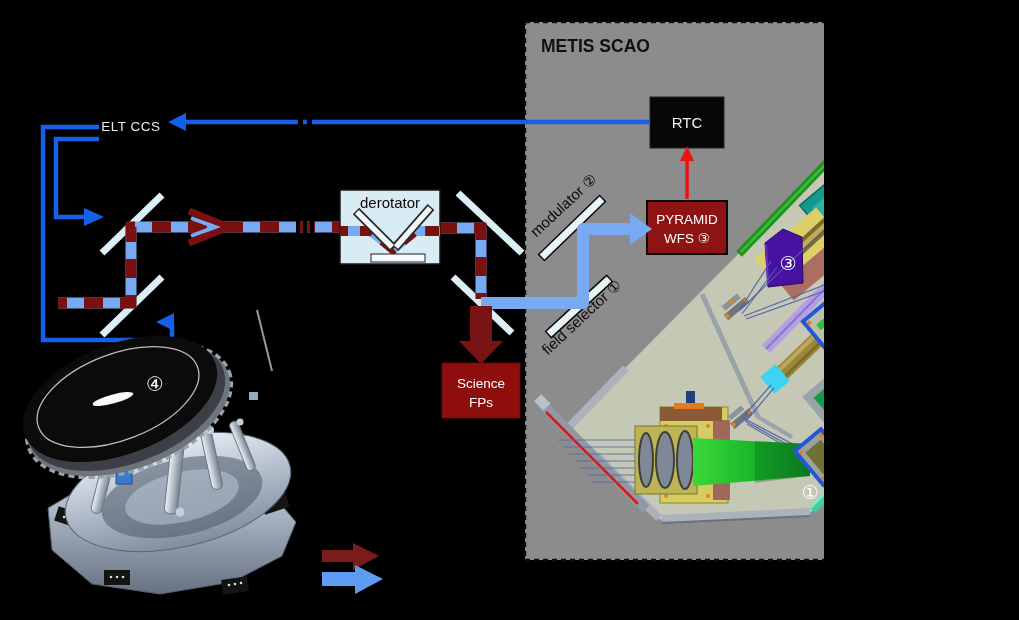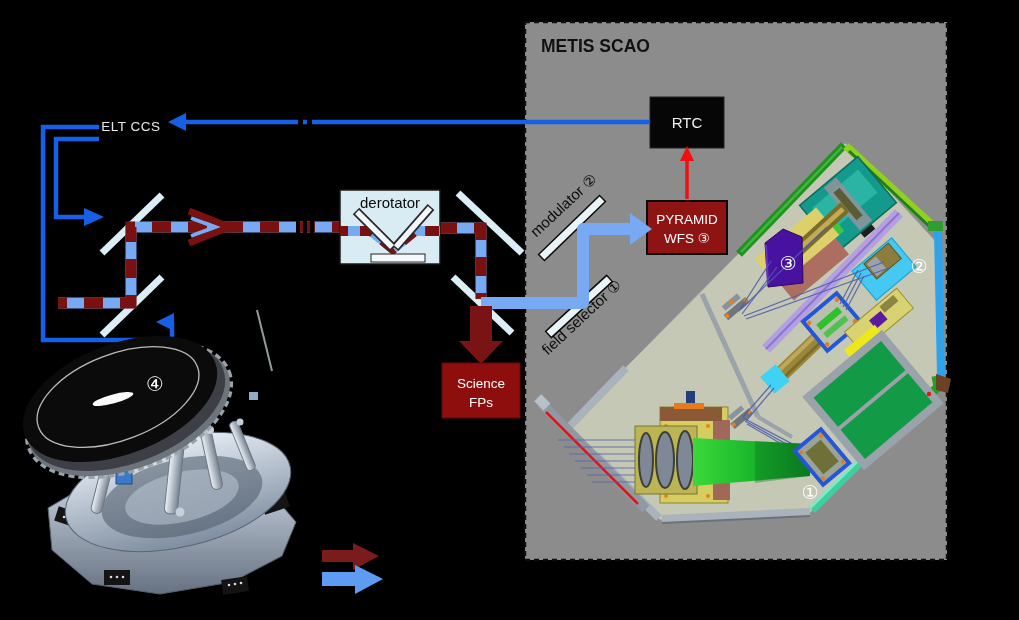--- a/index.html
+++ b/index.html
@@ -1,16 +1,16 @@
 <!DOCTYPE html>
 <html><head>
 <meta charset="utf-8">
 <style>
   html,body{margin:0;padding:0;background:#000;}
-  .stage{position:relative;width:1019px;height:620px;background:#000;overflow:hidden;
+  .stage{position:relative;width:824px;height:620px;background:#000;overflow:hidden;
          font-family:"Liberation Sans","DejaVu Sans",sans-serif;}
   svg{display:block;}
   text{font-family:"Liberation Sans","DejaVu Sans",sans-serif;}
 </style>
 </head>
 <body>
 
 <div class="stage">
 <svg width="1019" height="620" viewBox="0 0 1019 620">
   <defs>

